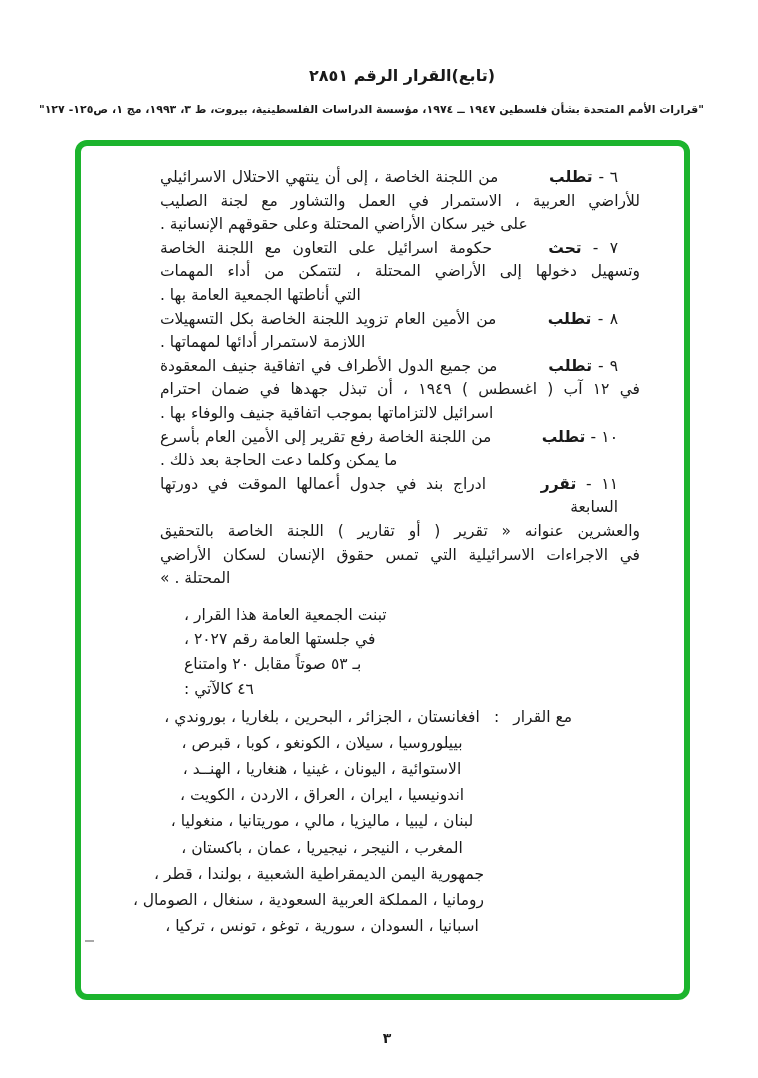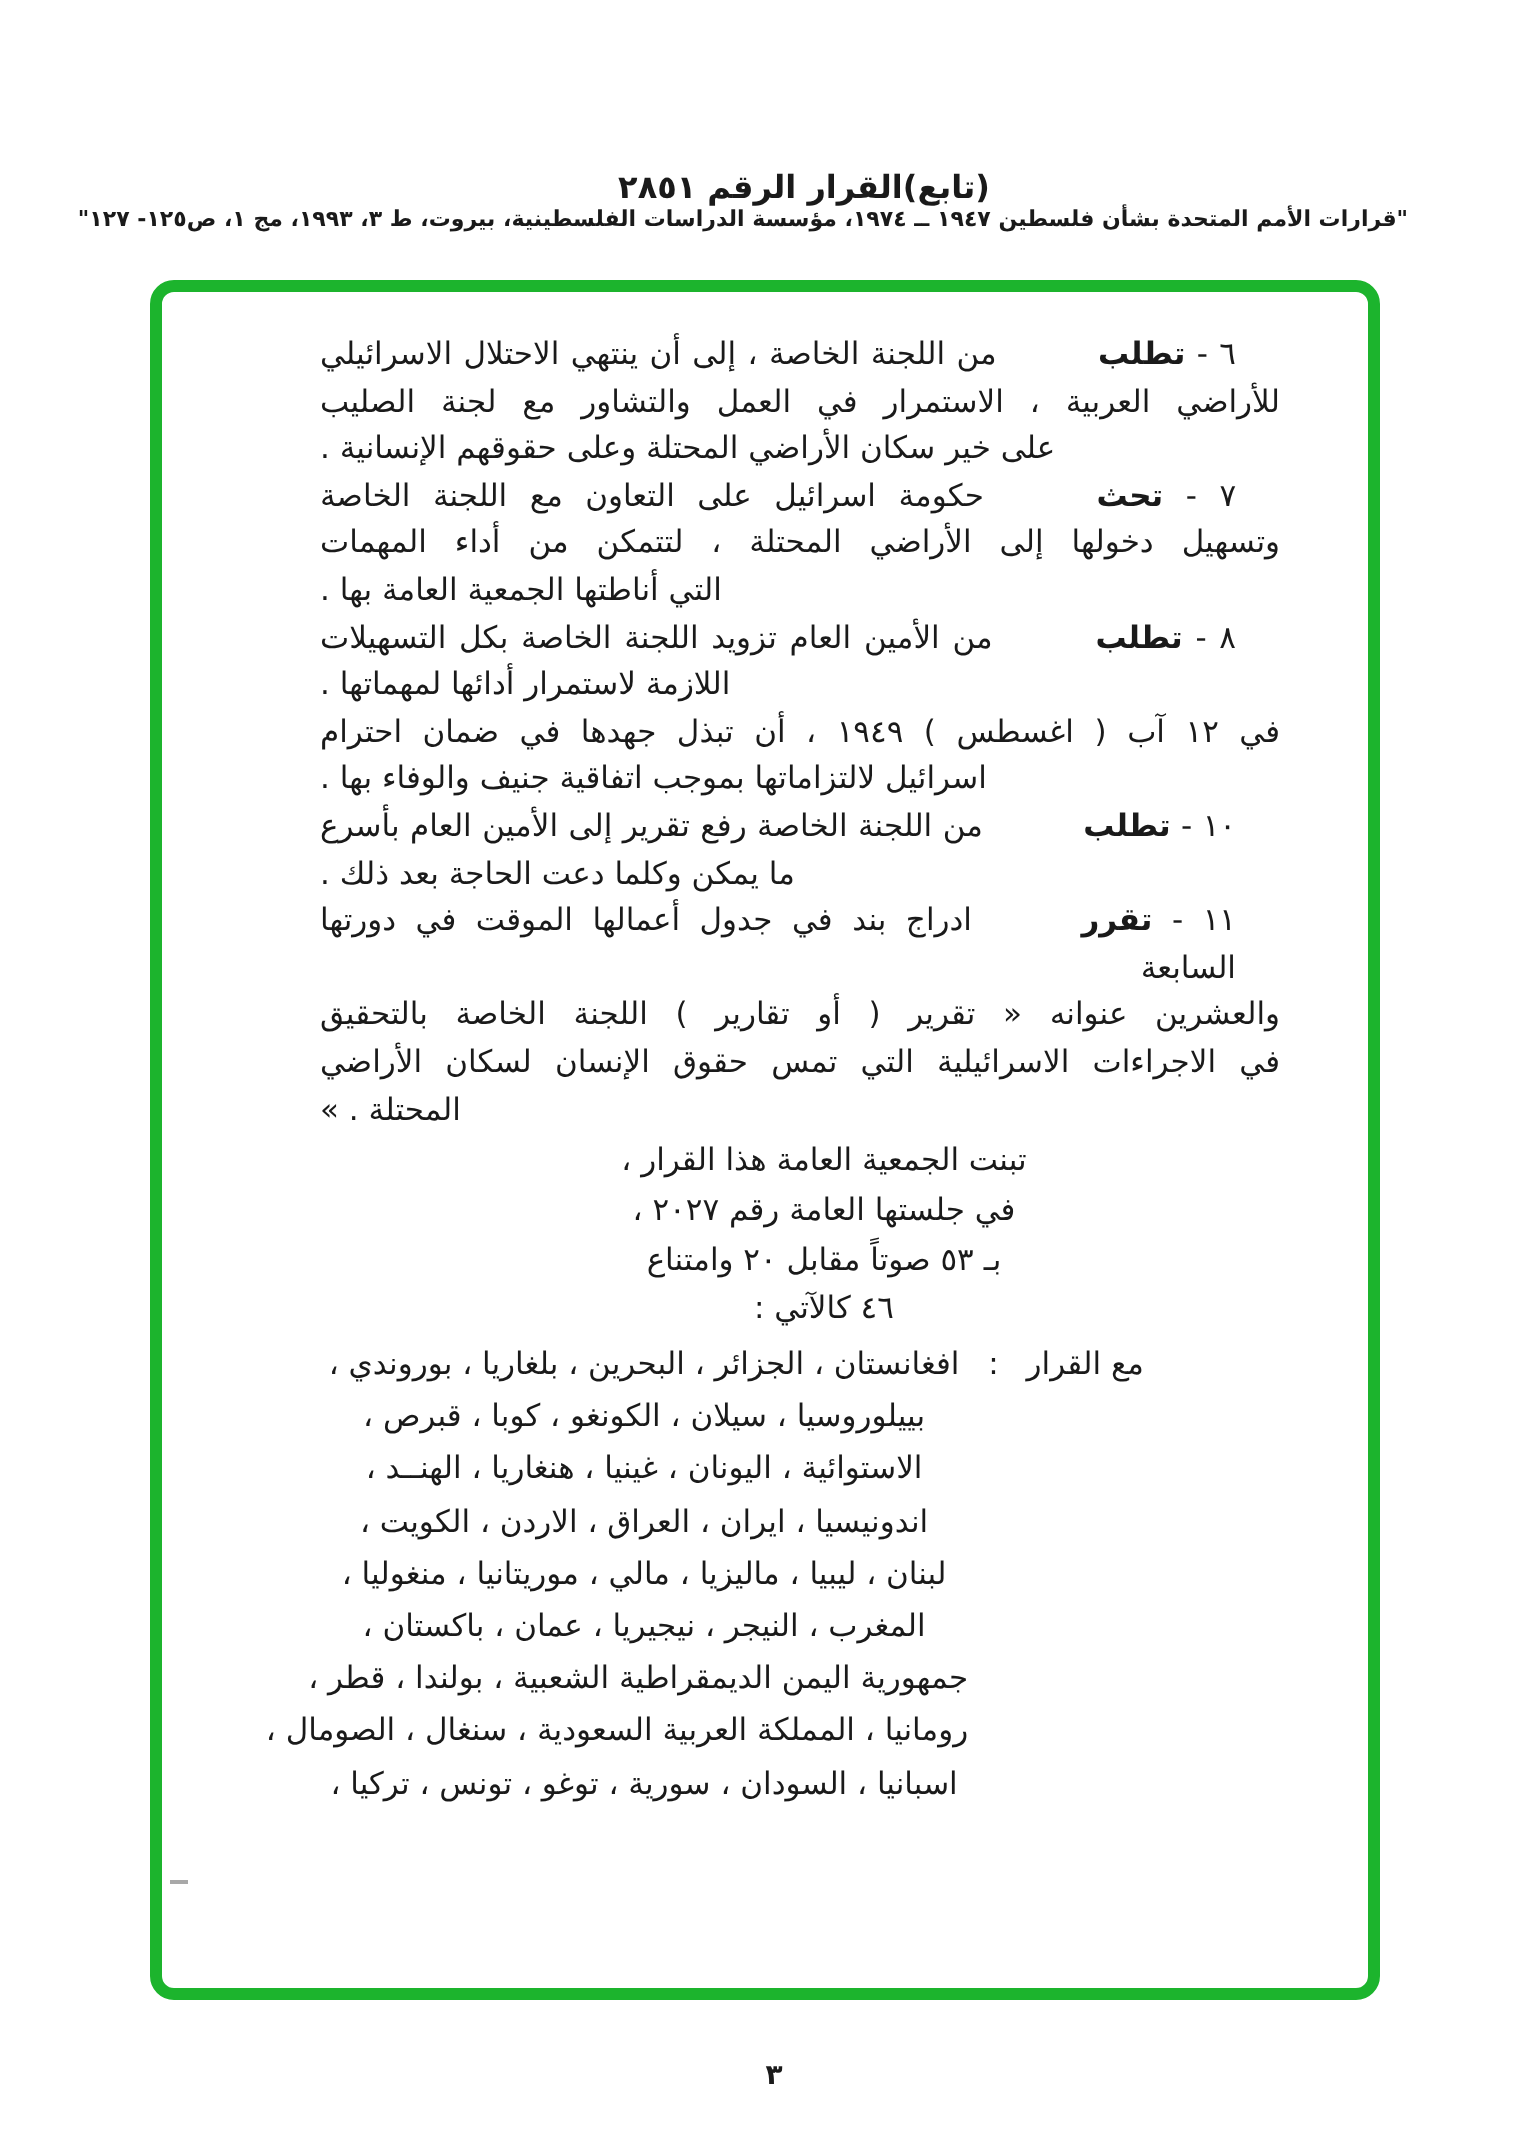--- a/index.html
+++ b/index.html
@@ -10,21 +10,21 @@
   body{
     position:relative;
     width:758px;height:1078px;
     overflow:hidden;
     font-family:"DejaVu Sans",sans-serif;
     color:var(--ink);
   }
   .rtl{direction:rtl;unicode-bidi:isolate;}
   
   .page-title{
-    position:absolute;top:84px;left:0;width:758px;
+    position:absolute;top:66px;left:0;width:758px;
     box-sizing:border-box;padding-left:46px;
     text-align:center;font-weight:700;font-size:16px;
     letter-spacing:0.2px;
   }
   .source-line{
     position:absolute;top:103px;left:62px;width:642px;
     font-size:11px;font-weight:700;
     text-align:justify;text-align-last:justify;
     white-space:nowrap;
   }
@@ -41,22 +41,22 @@
     font-size:15.5px;line-height:23.6px;
   }
   
   .clause{margin:0;}
   .cline{display:block;text-align:justify;text-align-last:justify;}
   .cline.first{padding-right:22px;}
   .cline.last{text-align-last:left;text-align:right;}
   .clause-verb{font-weight:700;margin-left:45px;}
   
   .adoption{
-    margin-top:1px;line-height:24.7px;
-    text-align:center;padding-left:24px;
+    margin-top:12px;line-height:24.7px;
+    text-align:left;padding-left:24px;
   }
   .adoption-line{display:block;}
   
   .vote-row{
     display:flex;flex-direction:row;align-items:flex-start;
     padding-right:68px;margin-top:2px;line-height:26.2px;
   }
   .vote-label{white-space:nowrap;flex:none;}
   .vote-colon{flex:none;margin:0 14px 0 10px;}
   .country-lines{flex:1;min-width:0;}
@@ -93,20 +93,21 @@
       <span class="cline">وتسهيل دخولها إلى الأراضي المحتلة ، لتتمكن من أداء المهمات</span>
       <span class="cline last">التي أناطتها الجمعية العامة بها .</span>
     </p>
 
     <p class="clause">
       <span class="cline first"><span class="clause-num">٨ -</span> <span class="clause-verb">تطلب</span> <span>من الأمين العام تزويد اللجنة الخاصة بكل التسهيلات</span></span>
       <span class="cline last">اللازمة لاستمرار أدائها لمهماتها .</span>
     </p>
 
     <p class="clause">
+      <span class="cline first"><span class="clause-num">٩ -</span> <span class="clause-verb">تطلب</span> <span>من جميع الدول الأطراف في اتفاقية جنيف المعقودة</span></span>
       <span class="cline">في ١٢ آب ( اغسطس ) ١٩٤٩ ، أن تبذل جهدها في ضمان احترام</span>
       <span class="cline last">اسرائيل لالتزاماتها بموجب اتفاقية جنيف والوفاء بها .</span>
     </p>
 
     <p class="clause">
       <span class="cline first"><span class="clause-num">١٠ -</span> <span class="clause-verb">تطلب</span> <span>من اللجنة الخاصة رفع تقرير إلى الأمين العام بأسرع</span></span>
       <span class="cline last">ما يمكن وكلما دعت الحاجة بعد ذلك .</span>
     </p>
 
     <p class="clause">

